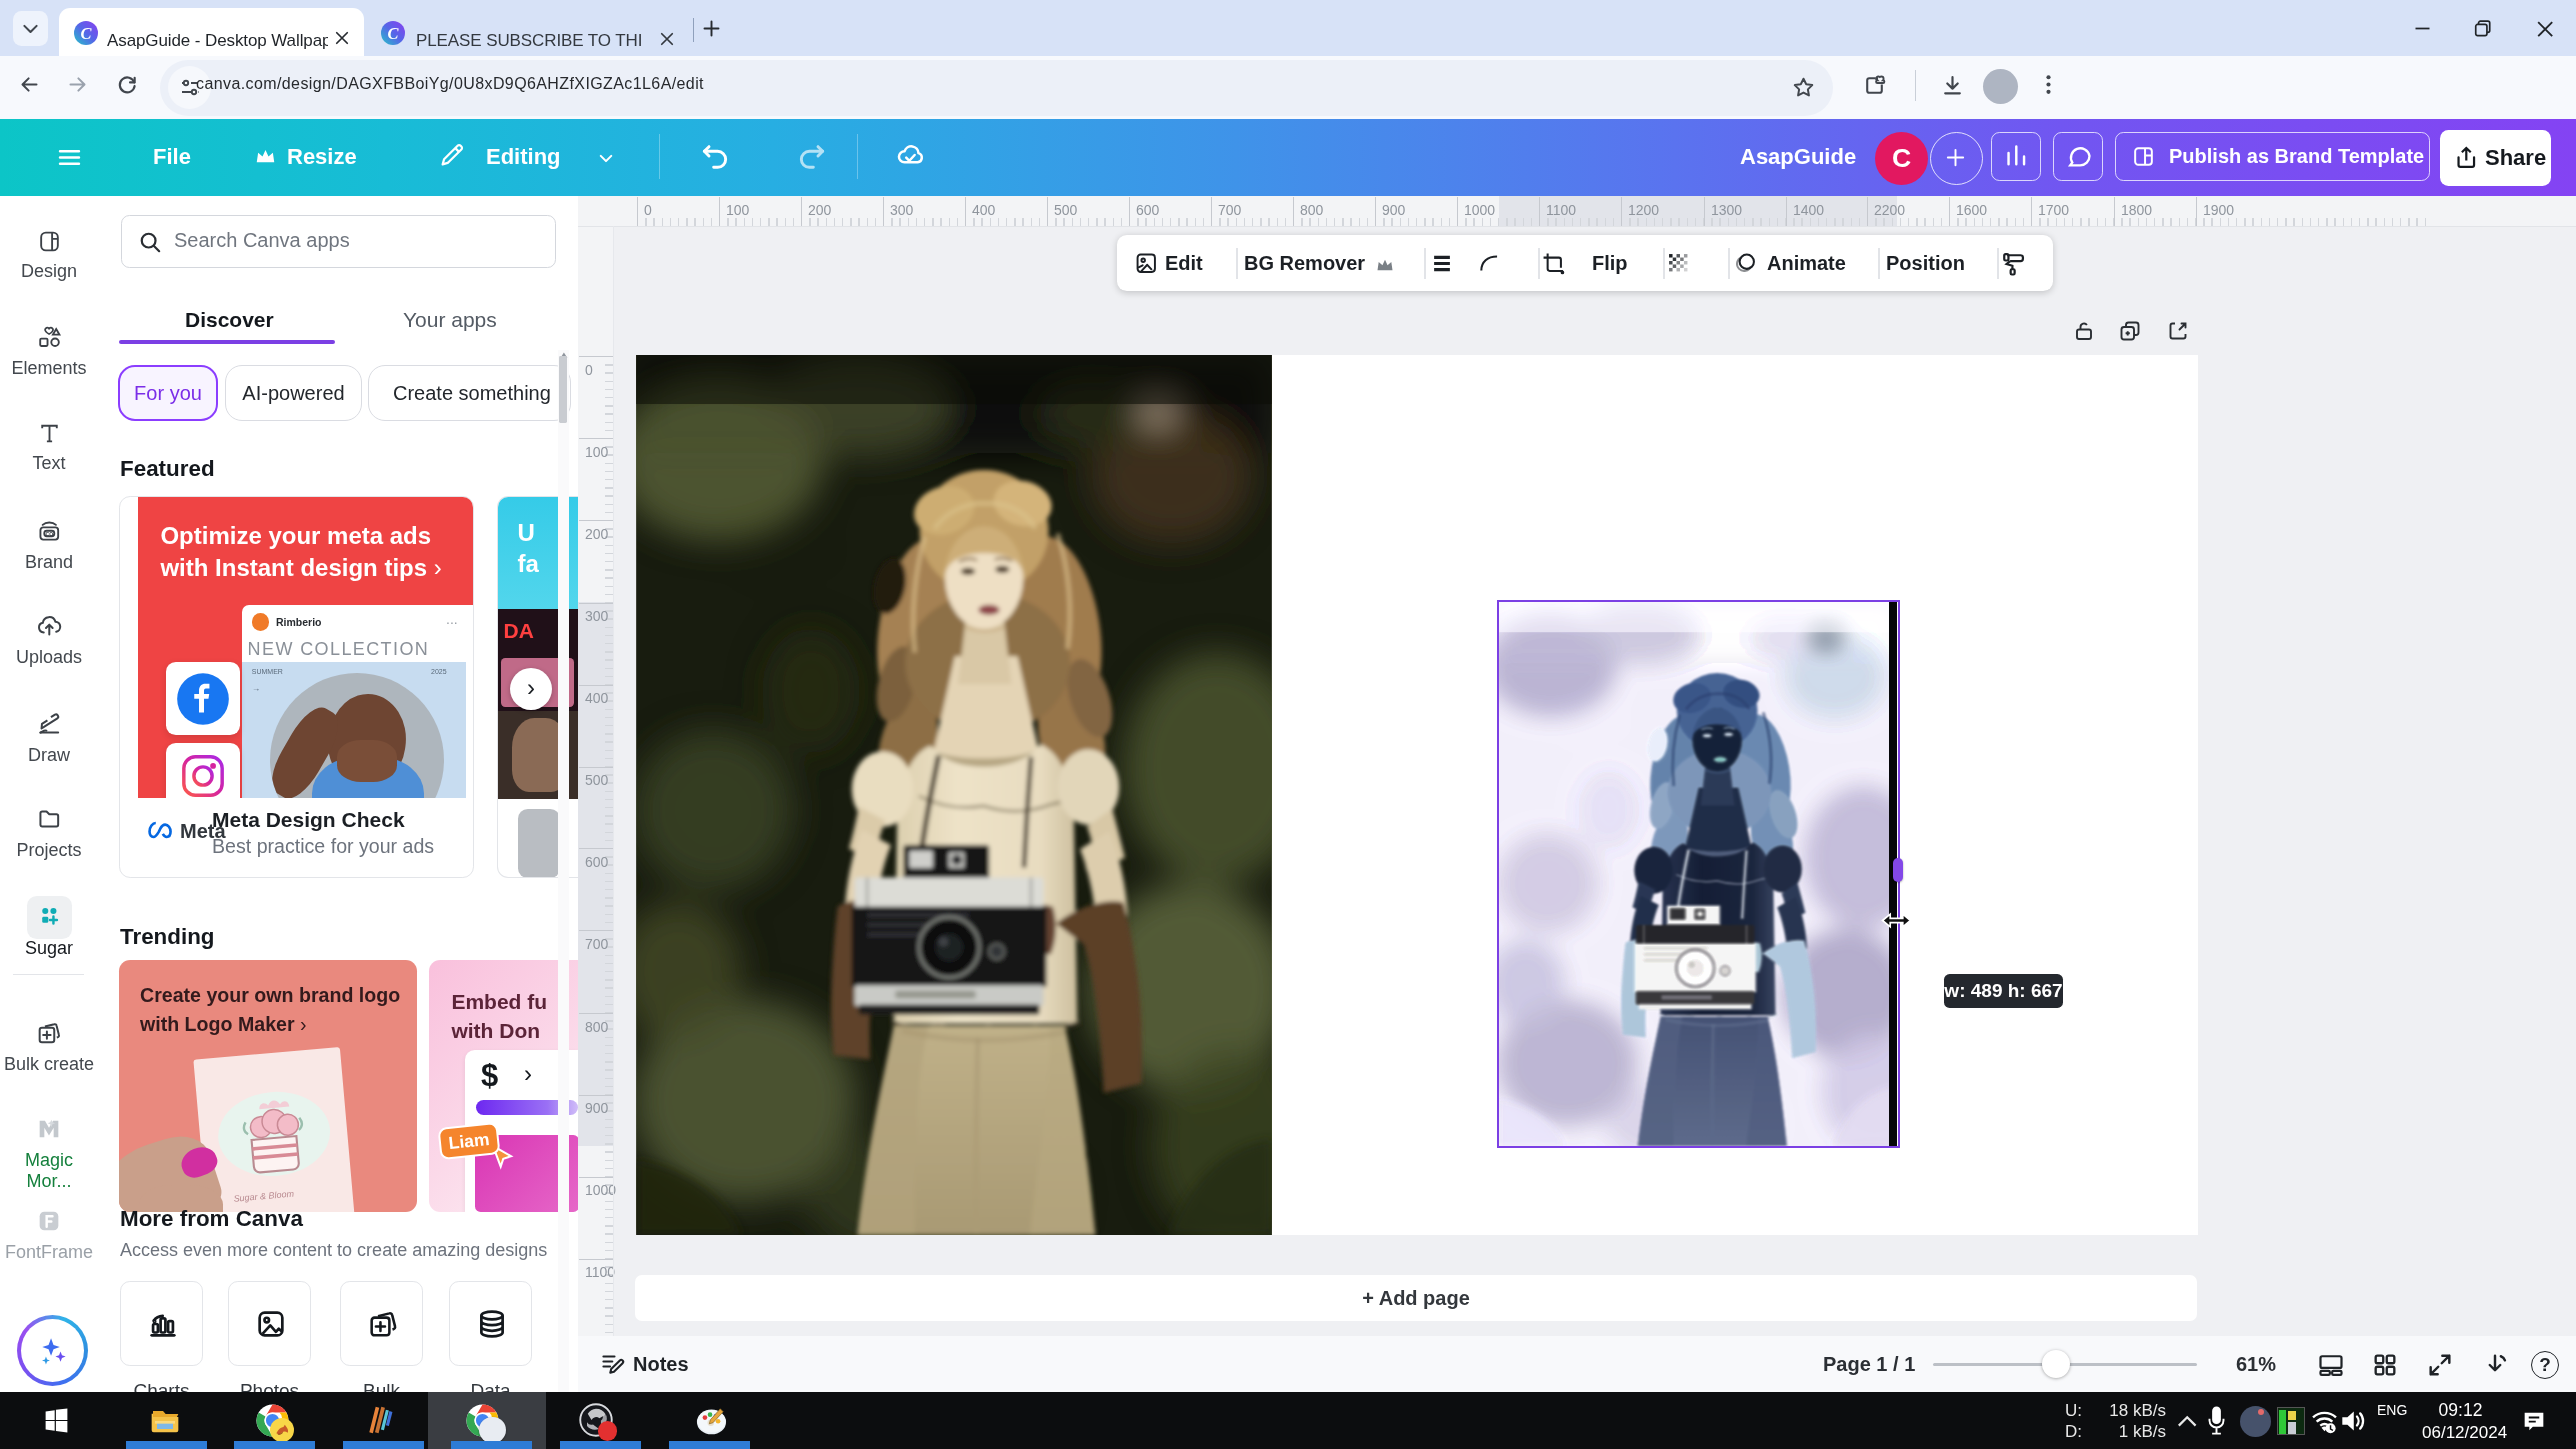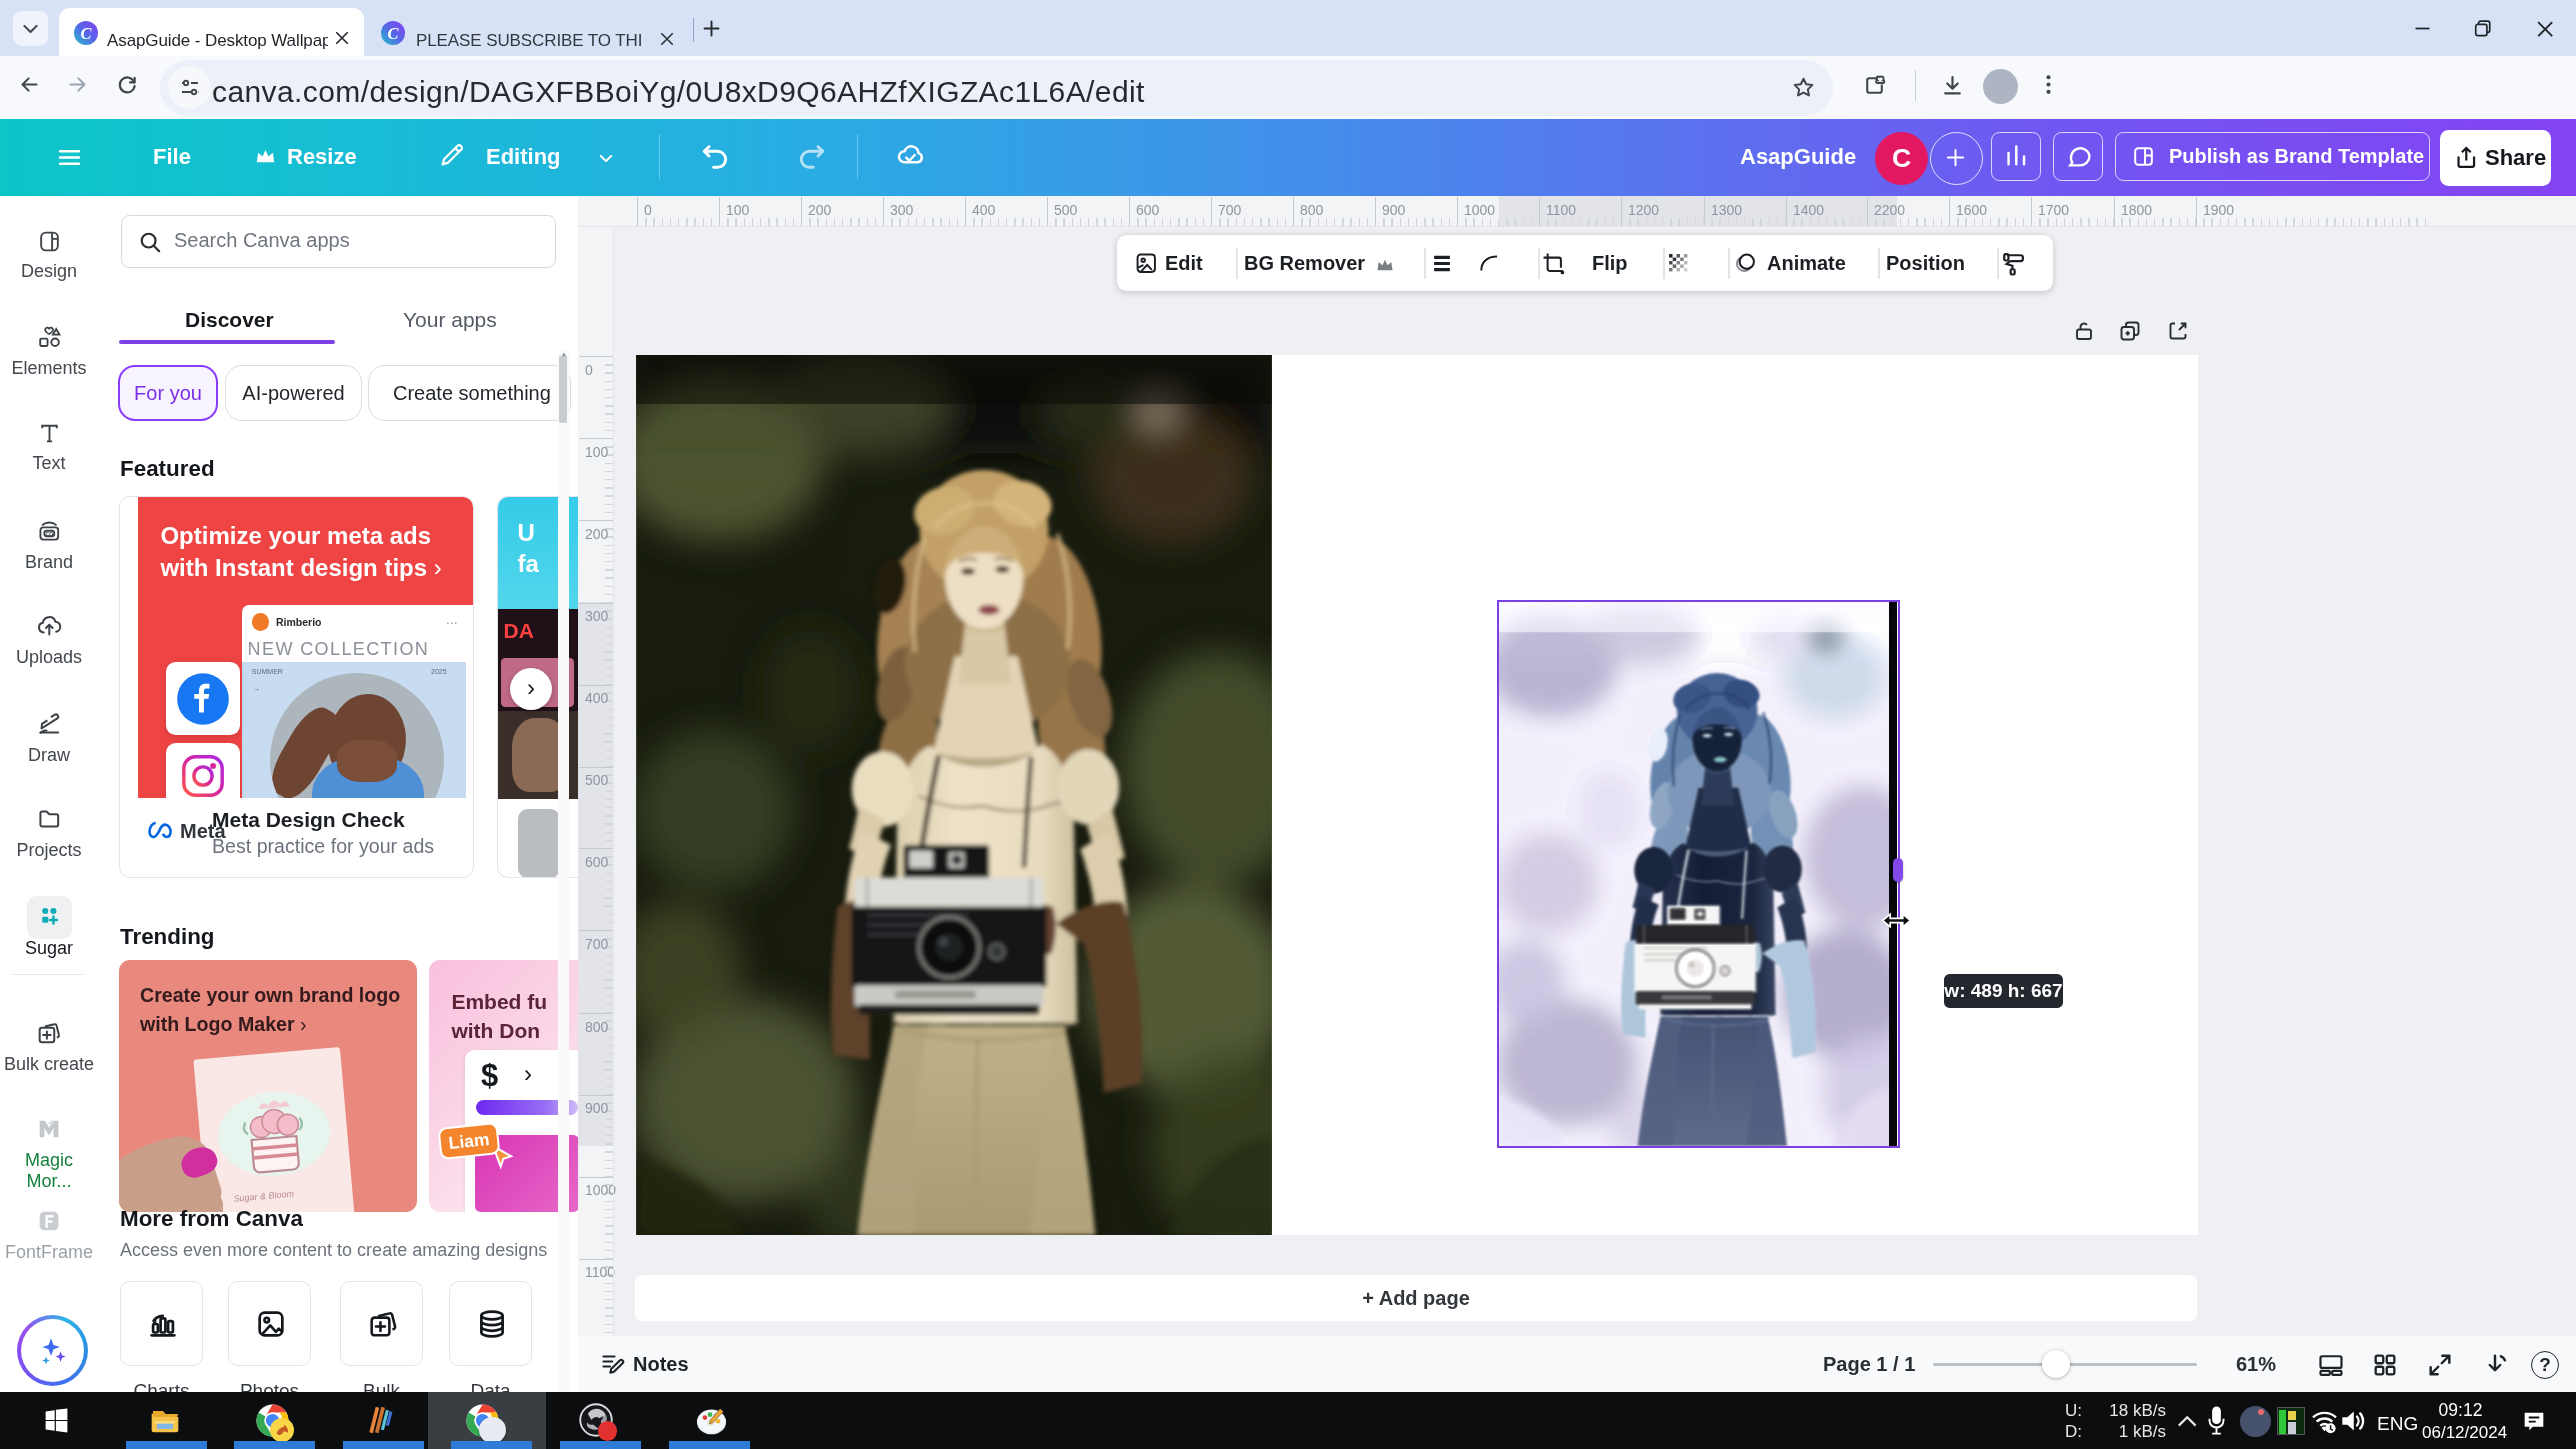--- a/index.html
+++ b/index.html
@@ -10,21 +10,21 @@
 #tabbar{position:absolute;left:0;top:0;width:2576px;height:56px;background:#D7E2F7}
 #tabsearch{position:absolute;left:12.6px;top:10.5px;width:35px;height:35px;background:#EEF3FC;border-radius:8.4px}
 #tabsearch svg{position:absolute;left:7.7px;top:7.7px}
 .tab-active{position:absolute;left:59px;top:8.4px;width:305px;height:48px;background:#fff;border-radius:11.2px 11.2px 0 0}
 .tab-title{position:absolute;top:22.4px;font-size:17px;letter-spacing:-0.1px;color:#1f2328;white-space:nowrap;overflow:hidden}
 .tab2{position:absolute;left:370px;top:8.4px;width:319px;height:43px}
 .tabdiv{position:absolute;left:693px;top:18px;width:1.4px;height:24px;background:#8FA0BC}
 
 #toolbar{position:absolute;left:0;top:56px;width:2576px;height:63px;background:#F7F9FD}
 #omni{position:absolute;left:160px;top:3.5px;width:1673px;height:56px;background:#ECF0F8;border-radius:28px}
-#omni .url{position:absolute;left:52px;top:15.4px;font-size:30px;color:#27292d;letter-spacing:0.4px}
+#omni .url{position:absolute;left:36px;top:15.4px;font-size:16px;color:#27292d;letter-spacing:0.4px}
 
 #cheader{position:absolute;left:0;top:119px;width:2576px;height:77px;
  background:linear-gradient(90deg,#0cc5c7 0%,#18bcd6 15%,#27aee2 30%,#3f93e9 48%,#5a73ef 65%,#7156f1 80%,#8443f3 100%)}
 .chtxt{position:absolute;top:24.5px;color:#fff;font-size:22px;font-weight:700}
 .chsep{position:absolute;top:15.4px;width:1.4px;height:45px;background:rgba(255,255,255,0.3)}
 .chbtn{position:absolute;top:12.6px;height:49px;border:1.4px solid rgba(255,255,255,0.75);border-radius:8.4px}
 
 #leftwrap{position:absolute;left:0;top:196px;width:578px;height:1196px;background:#fff}
 .sbitem{position:absolute;left:0;width:98px;text-align:center;color:#3c4147}
 .sbitem .lbl{font-size:18px;color:#43484e}
@@ -1023,20 +1023,20 @@
       <path d="M12 19.5l-2.5-3a4 4 0 0 1 5 0z" fill="#fff"></path>
       <path d="M5.5 11.5a9.5 9.5 0 0 1 13 0M2.5 8a14 14 0 0 1 19 0" stroke="#fff" stroke-width="2" fill="none"></path>
       <path d="M8.5 14.8a5.8 5.8 0 0 1 7 0" stroke="#fff" stroke-width="2" fill="none"></path>
       <circle cx="17" cy="17" r="4.2" fill="#fff"></circle>
       <path d="M17 14.5v3.2l2 1" stroke="#0c0d0f" stroke-width="1.2" fill="none"></path>
     </svg>
   <svg class="abs" style="left:2337px;top:15.4px" width="31" height="28" viewBox="0 0 24 22">
       <path d="M4 8v6h4l5 4.5v-15L8 8z" fill="#fff"></path>
       <path d="M15.5 7.5a5.5 5.5 0 0 1 0 7M18 5a9 9 0 0 1 0 12" stroke="#fff" stroke-width="1.8" fill="none" stroke-linecap="round"></path>
     </svg>
-  <div class="abs" style="left:2377px;top:21px;font-size:19px;color:#fff">ENG</div>
+  <div class="abs" style="left:2377px;top:10px;font-size:14px;color:#fff">ENG</div>
   <div class="abs" style="left:2422px;top:7px;width:77px;font-size:17.5px;color:#fff;text-align:center;line-height:22px">09:12<br><span style="font-size:17px">06/12/2024</span></div>
   <svg class="abs" style="left:2520px;top:15.4px" width="28" height="28" viewBox="0 0 24 24">
       <path d="M4 5h16v12h-9l-3 3v-3H4z" fill="#fff"></path>
       <path d="M7.5 9h9M7.5 12.5h6" stroke="#0c0d0f" stroke-width="1.6"></path>
     </svg>
 </div>
 
 
 </body></html>

